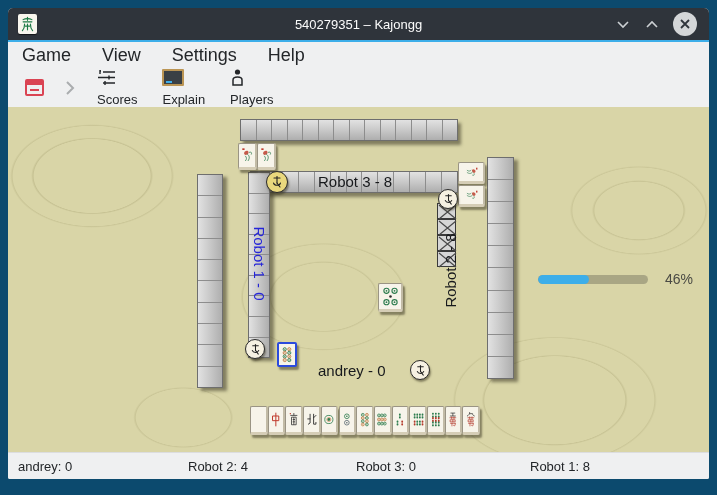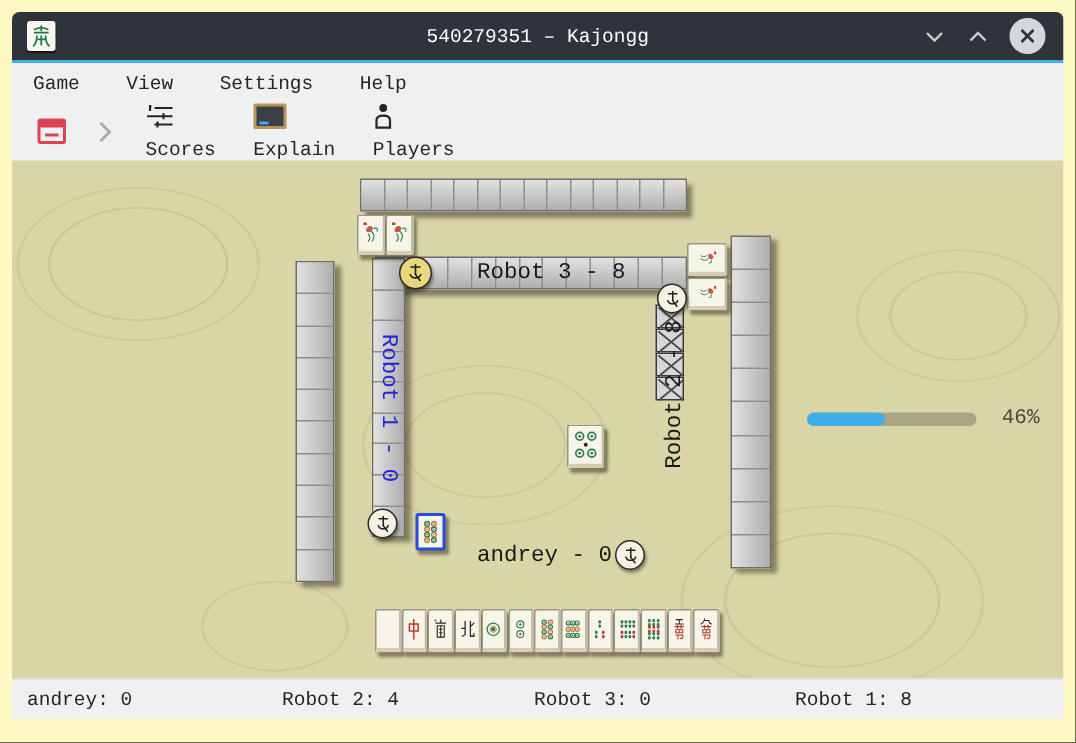--- a/index.html
+++ b/index.html
@@ -1,33 +1,33 @@
 <!DOCTYPE html>
 <html><head>
 <meta charset="utf-8">
 <style>
   html,body{margin:0;padding:0;background:#000;}
   *{box-sizing:border-box;}
-  .stage{position:relative;width:717px;height:495px;background:#fef9c3;overflow:hidden;
-         font-family:Liberation Mono, monospace;}
+  .stage{position:relative;width:717px;height:495px;background:#0c4a6e;overflow:hidden;
+         font-family:Liberation Sans, sans-serif;}
   .window{position:absolute;left:8px;top:8px;width:701px;height:471px;background:#eff0f1;
           border-radius:5px 5px 2px 2px;overflow:hidden;display:flex;flex-direction:column;}
   
   .titlebar{height:32px;background:#2f343b;display:flex;align-items:center;position:relative;flex:0 0 auto;}
   .titlebar .appicon{width:19px;height:20px;margin-left:10px;background:#f8f6ee;border-radius:2px;
           display:flex;align-items:center;justify-content:center;box-shadow:0 1px 1px rgba(0,0,0,.6);}
   .title-text{position:absolute;left:0;right:0;text-align:center;color:#fcfcfc;font-size:13px;}
   .win-controls{margin-left:auto;display:flex;align-items:center;gap:13px;padding-right:12px;z-index:2;}
   .win-btn{width:16px;height:16px;display:flex;align-items:center;justify-content:center;color:#ccd0d3;}
   .close-btn{width:24px;height:24px;border-radius:50%;background:#d4d6d8;color:#2f343b;
              display:flex;align-items:center;justify-content:center;}
   .accent-line{height:2px;background:#3daee9;flex:0 0 auto;}
   
   .menubar{height:26px;background:#eff0f1;display:flex;align-items:center;padding-left:14px;flex:0 0 auto;}
-  .menu-item{font-size:13px;color:#232629;padding:4px 0;margin-right:31px;}
+  .menu-item{font-size:18px;color:#232629;padding:4px 0;margin-right:31px;}
   
   .toolbar{height:39px;background:#eff0f1;display:flex;align-items:center;padding-left:17px;flex:0 0 auto;}
   .tb-group{display:flex;align-items:flex-start;gap:6px;margin-right:25px;flex-direction:column;}
   .tb-label{font-size:13px;color:#232629;}
   .abort-icon{width:19px;height:17px;border:2px solid #da4453;border-top:6px solid #da4453;border-radius:2px;
               display:flex;align-items:center;justify-content:center;}
   .abort-icon i{display:block;width:9px;height:2px;background:#da4453;}
   .board-icon{width:22px;height:17px;background:#3a4045;border:2px solid #bb9554;border-radius:1px;position:relative;}
   .board-icon i{position:absolute;left:2px;bottom:1px;width:6px;height:2px;background:#3daee9;}
   

